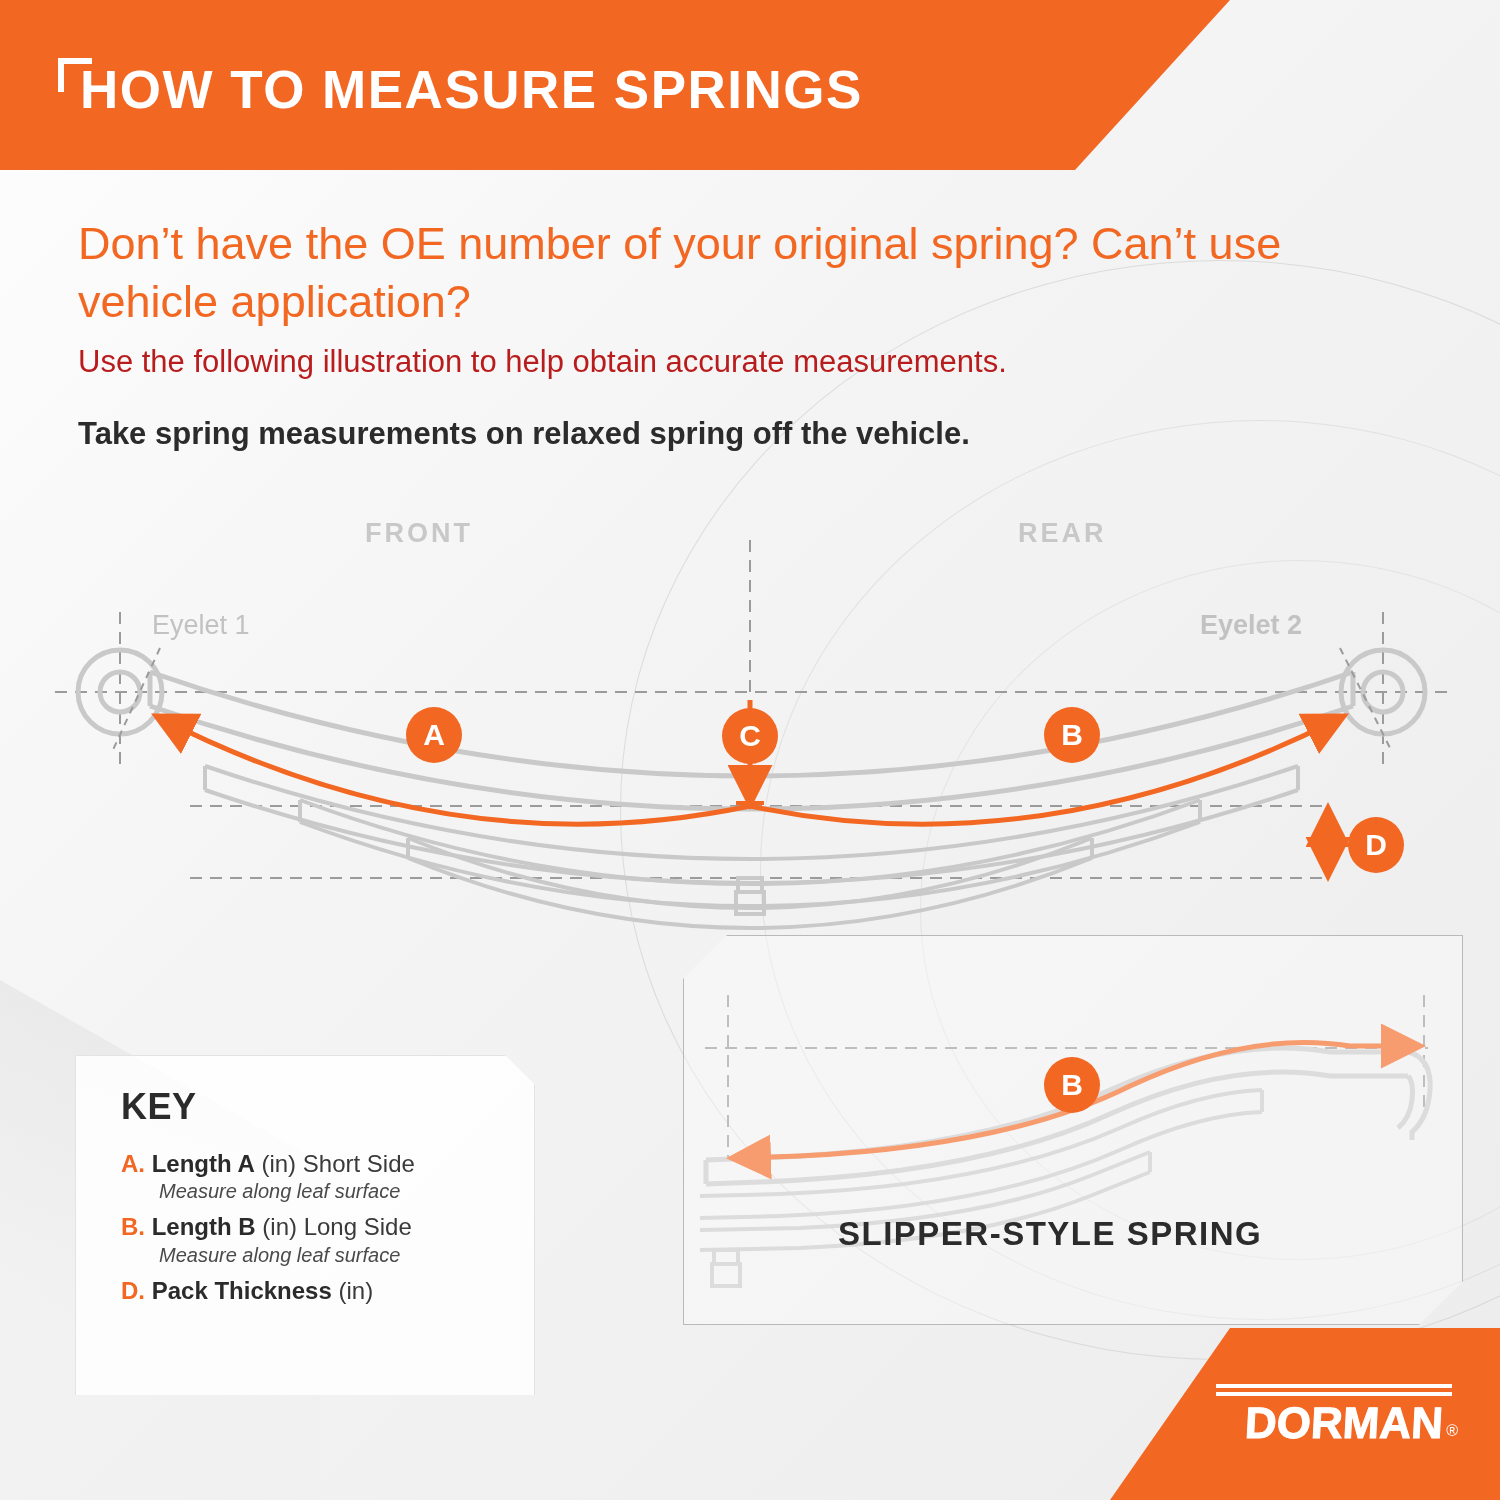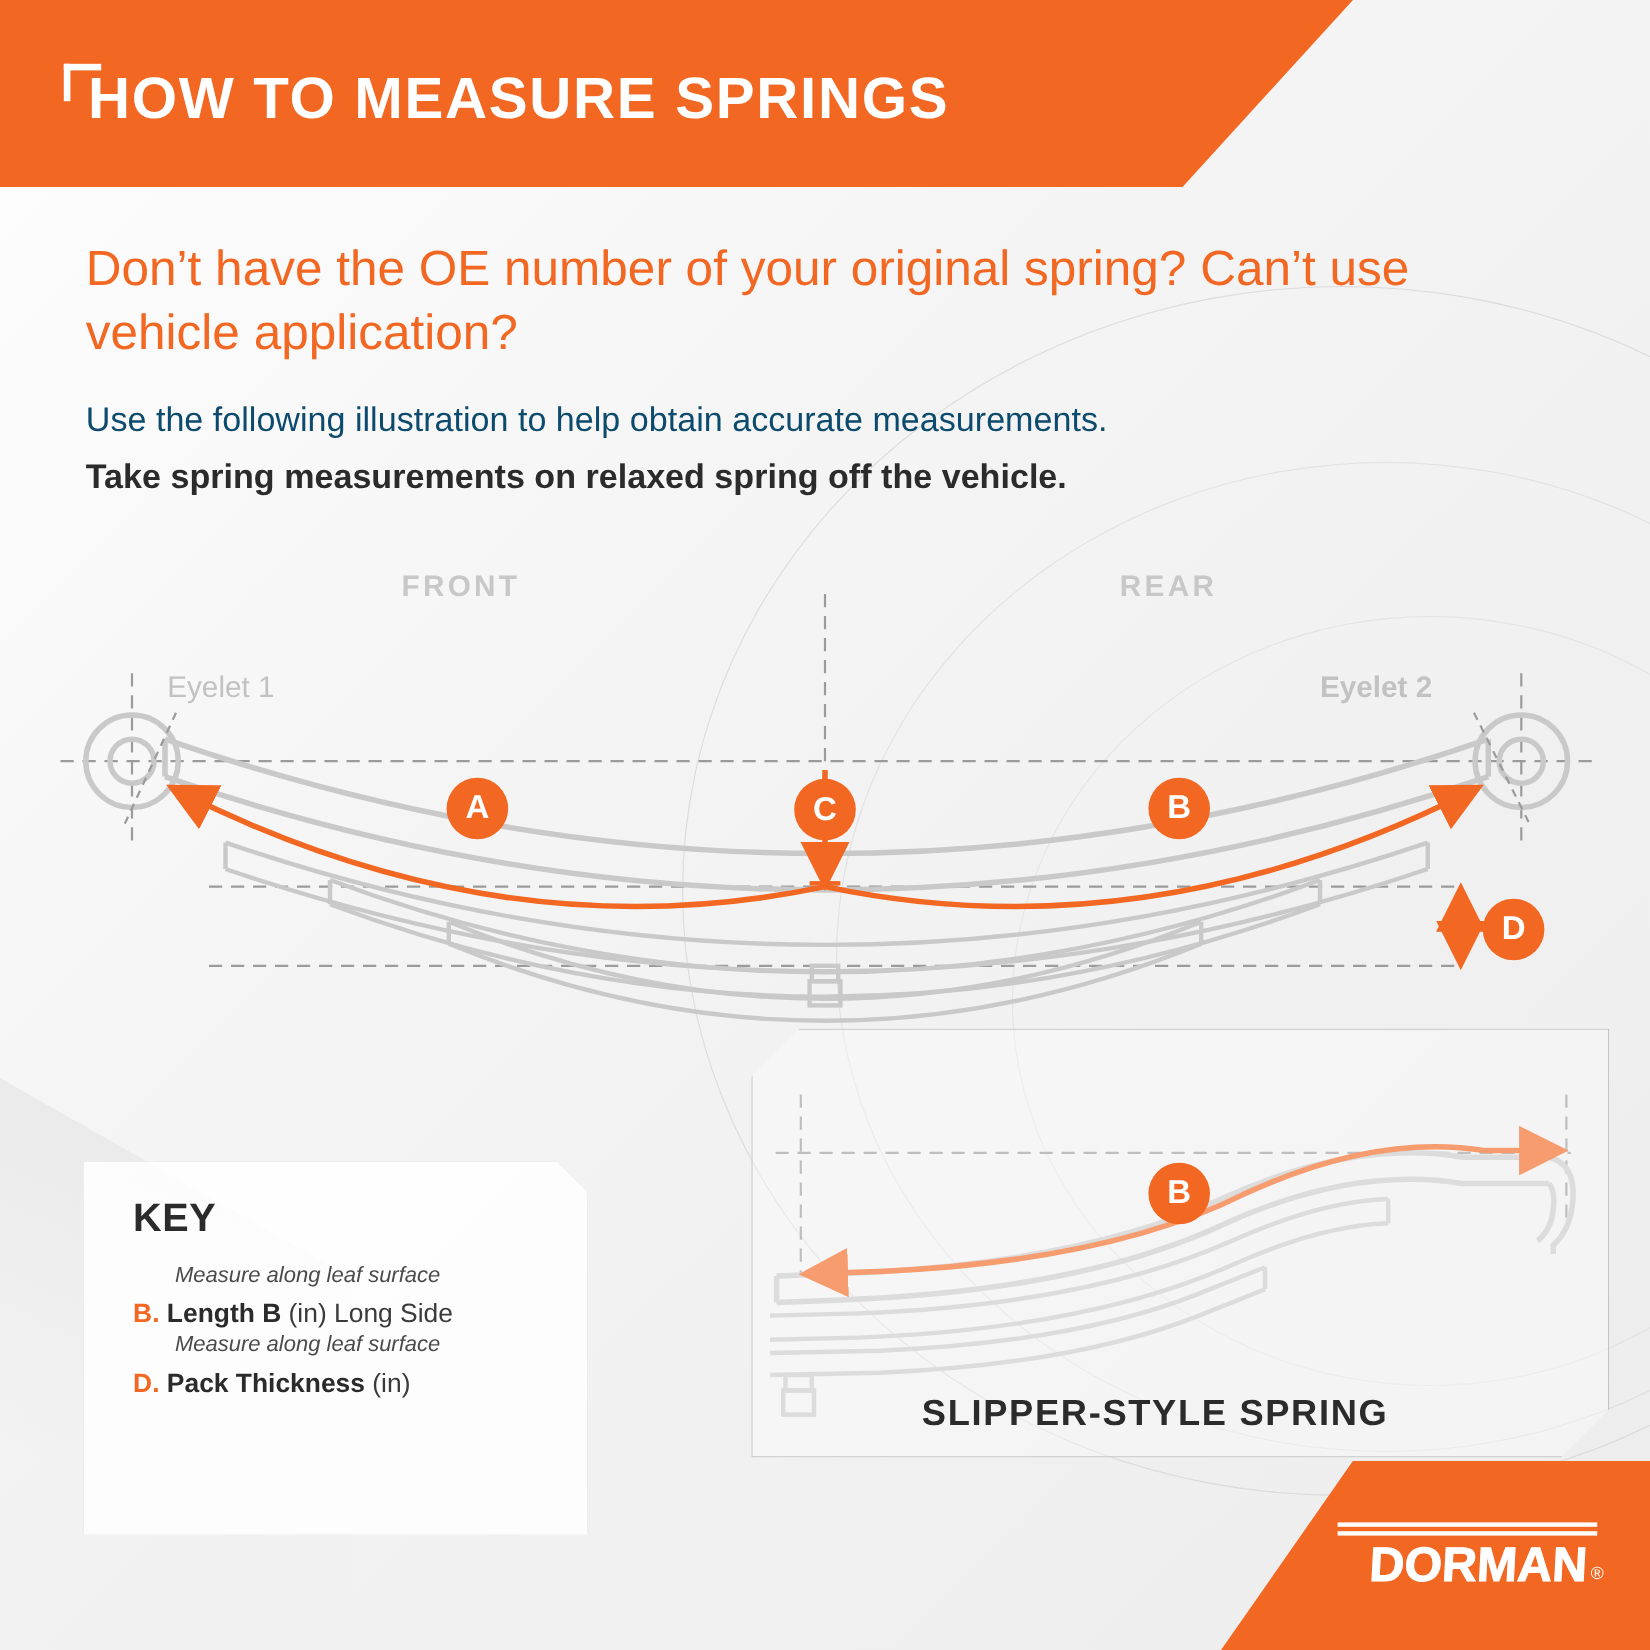--- a/index.html
+++ b/index.html
@@ -52,22 +52,22 @@
     z-index:6;
     white-space:nowrap;
   }
 
   
   .headline {
     position:absolute; left:78px; top:215px; width:1340px;
     font-size:45px; font-weight:normal; color:#f26722; line-height:1.28;
   }
   .sub1 {
-    position:absolute; left:78px; top:360px; width:1340px;
-    font-size:31px; color:#0c4a6e; line-height:1.4;
+    position:absolute; left:78px; top:340px; width:1340px;
+    font-size:31px; color:#b91c1c; line-height:1.4;
   }
   .sub2 {
     position:absolute; left:78px; top:412px; width:1340px;
     font-size:31px; font-weight:bold; color:#2b2b2b; line-height:1.4;
   }
 
   
   .diagram { position:absolute; left:0; top:470px; width:1500px; height:480px; }
   .label-front {
     position:absolute; left:365px; top:48px;
@@ -122,21 +122,21 @@
 
   
   .slipper-panel {
     position:absolute; left:683px; top:935px; width:780px; height:390px;
     background:rgba(255,255,255,0.35);
     border:1px solid #b9b9b9;
     clip-path:polygon(44px 0, 780px 0, 780px 346px, 736px 390px, 0 390px, 0 44px);
     z-index:7;
   }
   .slipper-caption {
-    position:absolute; left:838px; top:1265px;
+    position:absolute; left:838px; top:1215px;
     font-size:33px; font-weight:bold; color:#2b2b2b; letter-spacing:1.5px;
     z-index:9;
   }
 
   
   .footer-block {
     position:absolute; right:0; bottom:0; width:390px; height:172px;
     background:#f26722;
     clip-path:polygon(120px 0, 390px 0, 390px 172px, 0 172px);
     z-index:5;
@@ -286,20 +286,26 @@
 <div class="bubble bub-b2">B</div>
 
 <div class="slipper-panel"></div>
 <div class="slipper-caption">SLIPPER-STYLE SPRING</div>
 
 <div class="key-panel">
   <div class="key-title">KEY</div>
   <div class="key-list">
 
     <div class="key-item">
+      <div class="key-line">
+        <span class="key-letter">A.</span>
+        <span class="key-strong">Length A</span>
+        <span>(in)</span>
+        <span>Short Side</span>
+      </div>
       <div class="key-note">Measure along leaf surface</div>
     </div>
 
     <div class="key-item">
       <div class="key-line">
         <span class="key-letter">B.</span>
         <span class="key-strong">Length B</span>
         <span>(in)</span>
         <span>Long Side</span>
       </div>

